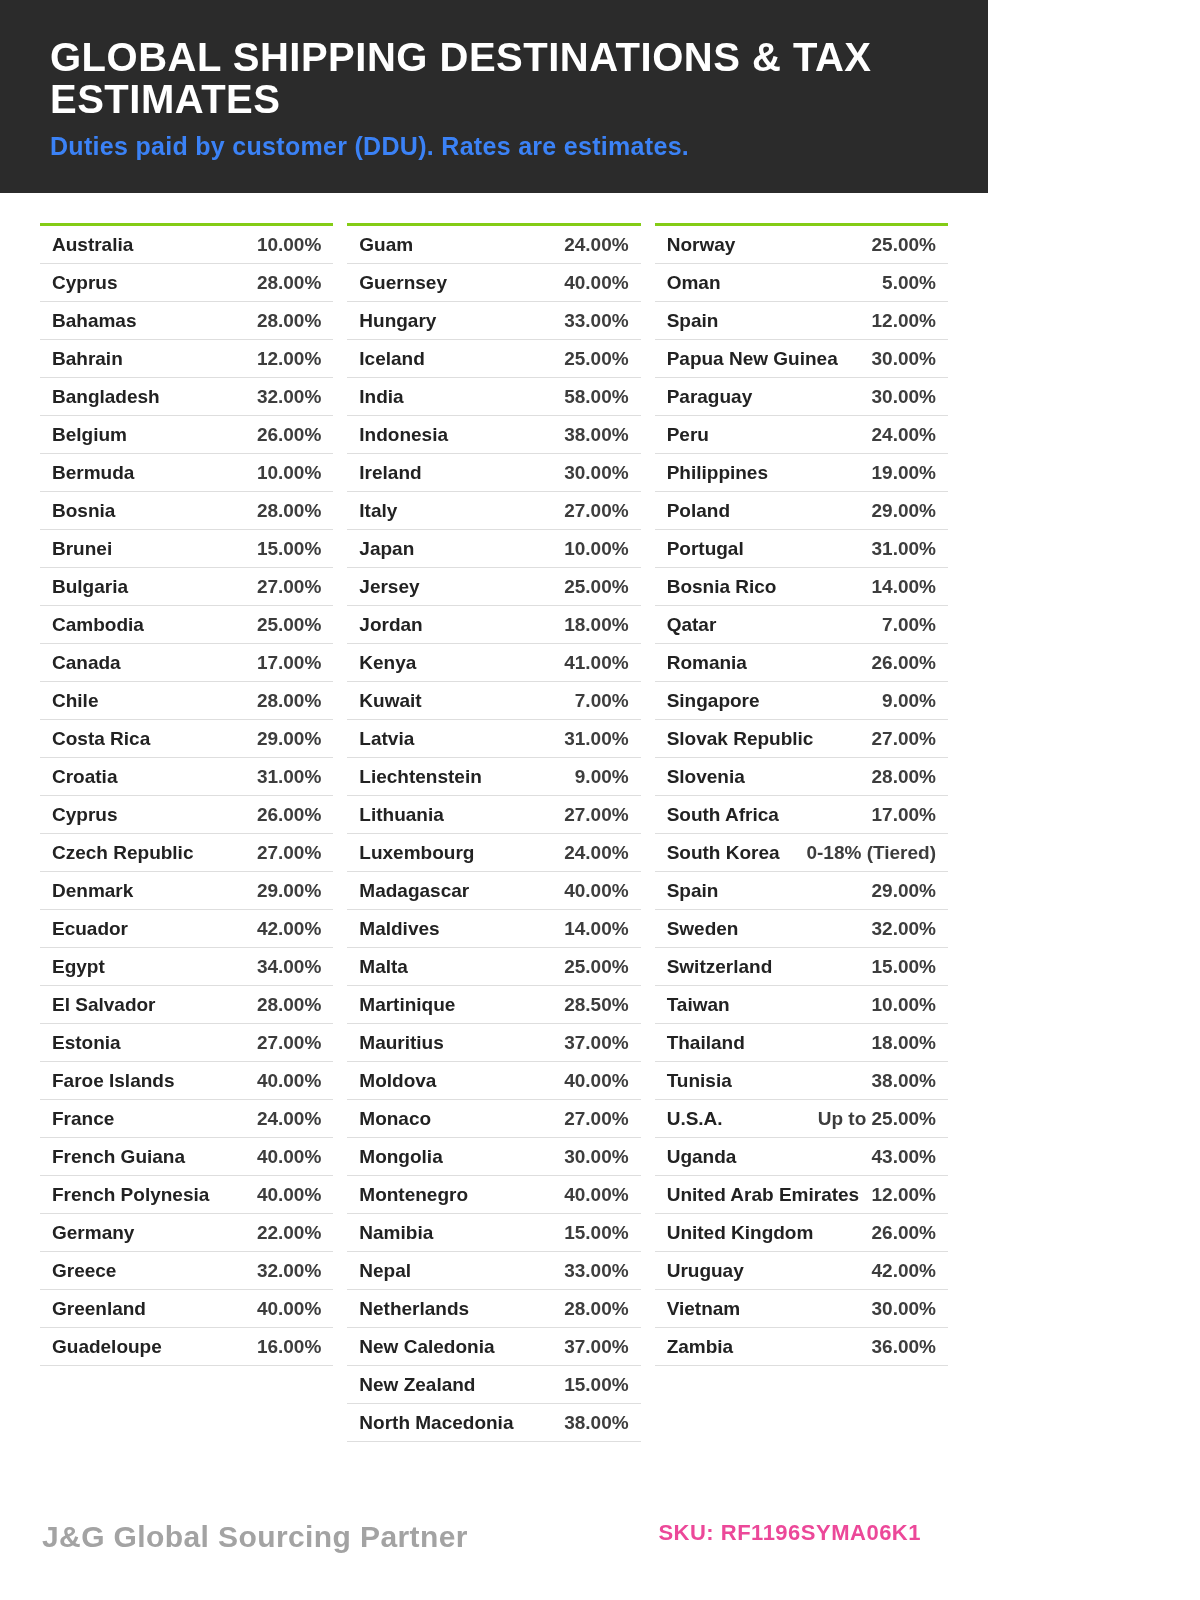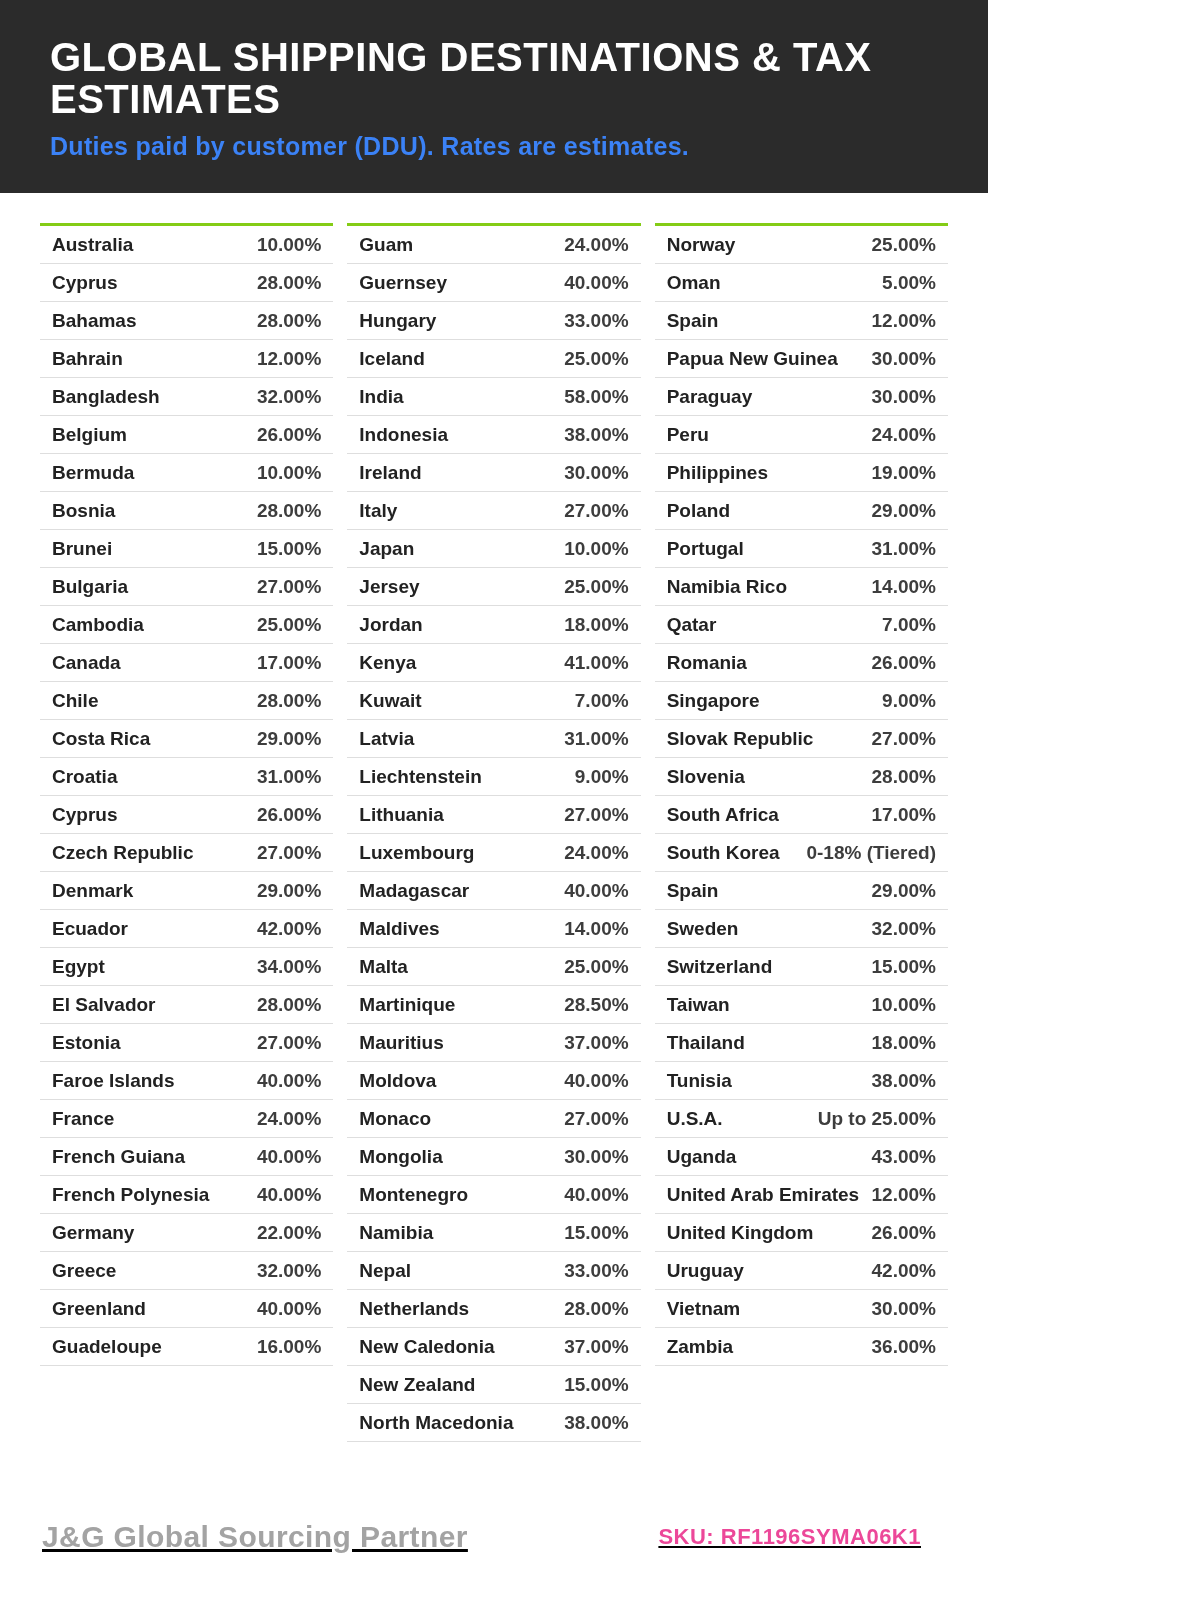--- a/index.html
+++ b/index.html
@@ -64,23 +64,22 @@
     font-size: 19px;
     font-weight: 700;
     color: #3d3d3d;
     white-space: nowrap;
     margin-left: 10px;
   }
   .footer {
     margin-top: auto;
     display: flex;
     justify-content: space-between;
-    align-items: center;
+    align-items: flex-start;
     padding: 0 67px 46px 42px;
-    text-decoration: underline;
   }
   .brand {
     font-size: 30px;
     font-weight: 700;
     color: #a3a3a3;
     letter-spacing: 0.4px;
   }
   .sku {
     font-size: 22px;
     font-weight: 700;
@@ -382,21 +381,21 @@
         </div>
         <div class="row">
           <span class="country">Poland</span>
           <span class="rate">29.00%</span>
         </div>
         <div class="row">
           <span class="country">Portugal</span>
           <span class="rate">31.00%</span>
         </div>
         <div class="row">
-          <span class="country">Namibia Rico</span>
+          <span class="country">Bosnia Rico</span>
           <span class="rate">14.00%</span>
         </div>
         <div class="row">
           <span class="country">Qatar</span>
           <span class="rate">7.00%</span>
         </div>
         <div class="row">
           <span class="country">Romania</span>
           <span class="rate">26.00%</span>
         </div>

